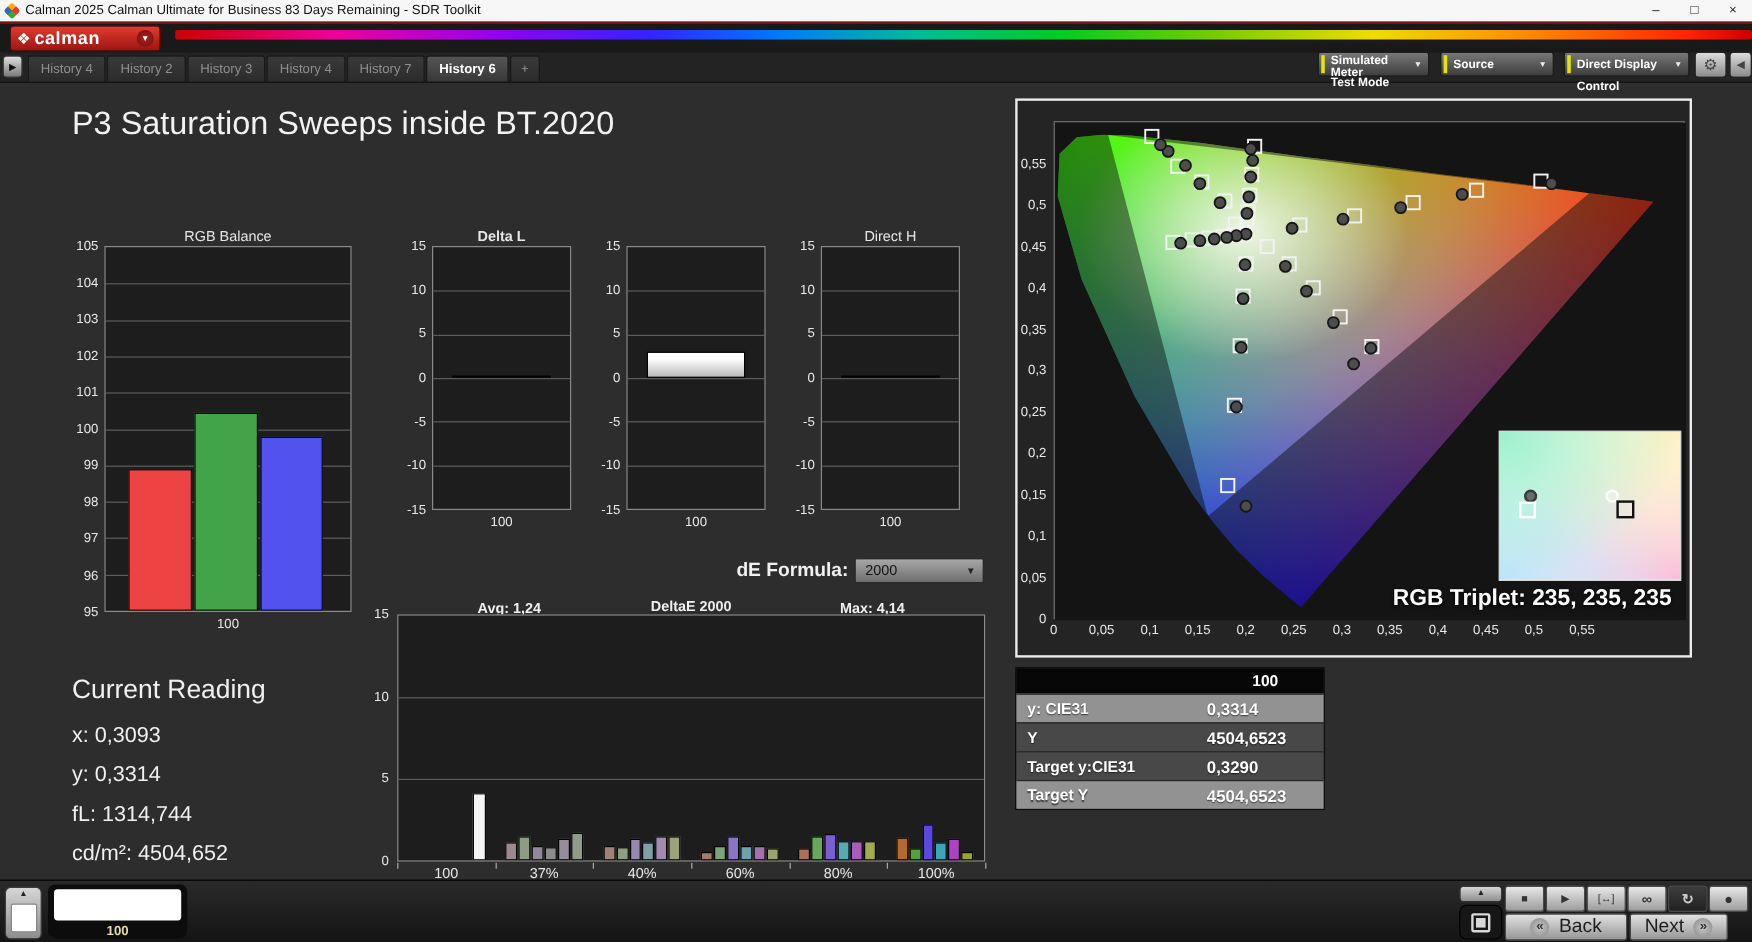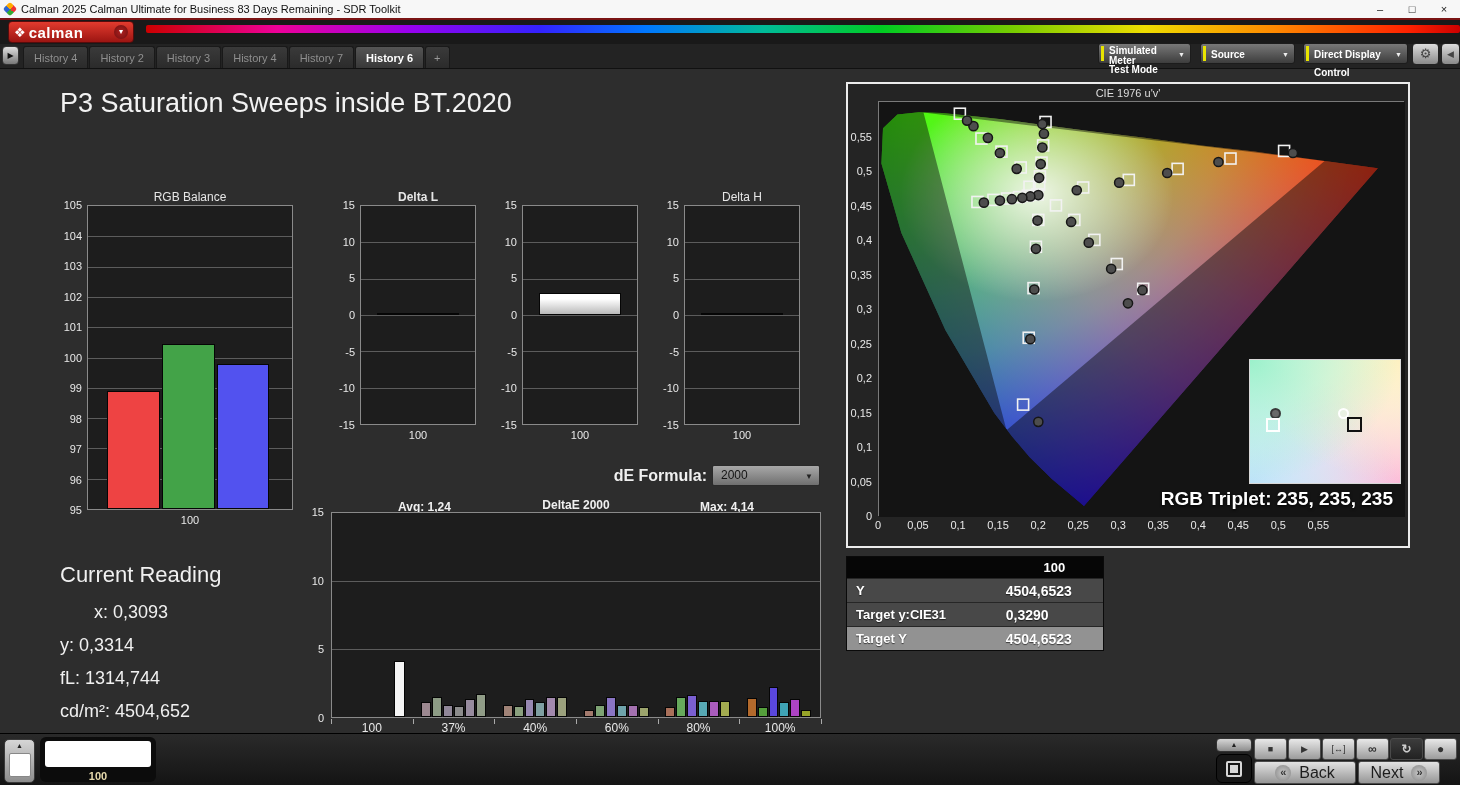--- a/index.html
+++ b/index.html
@@ -259,21 +259,21 @@
     <div class="ytick" style="top: 0%;">15</div>
     <div class="ytick" style="top: 16.6667%;">10</div>
     <div class="ytick" style="top: 33.3333%;">5</div>
     <div class="ytick" style="top: 50%;">0</div>
     <div class="ytick" style="top: 66.6667%;">-5</div>
     <div class="ytick" style="top: 83.3333%;">-10</div>
     <div class="ytick" style="top: 100%;">-15</div>
   </div>
 <div class="xlabel" style="left:522px;top:429px;width:116px;">100</div>
 
-<div class="chart-title" style="left:684px;top:190px;width:116px;">Delta H</div>
+<div class="chart-title" style="left:684px;top:190px;width:116px;">Direct H</div>
 <div class="plot" id="dh-plot" style="left:684px;top:205px;width:116px;height:220px;">
     <div class="gridline" style="top: 16.6667%;"></div>
     <div class="gridline" style="top: 33.3333%;"></div>
     <div class="gridline" style="top: 50%;"></div>
     <div class="gridline" style="top: 66.6667%;"></div>
     <div class="gridline" style="top: 83.3333%;"></div>
     <div class="vbar" style="left: 14%; width: 72%; bottom: 50%; height: 0.7%; background: rgb(12, 12, 12);"></div>
   </div>
 <div class="ylab" id="dh-ylab" style="left:652px;top:205px;width:30px;height:220px;">
     <div class="ytick" style="top: 0%;">15</div>
@@ -348,27 +348,26 @@
 <div class="de-xlabels" id="de-xlabels" style="position:absolute;left:331px;top:721px;width:490px;height:14px;">
     <span style="left: 8.33333%;">100</span>
     <span style="left: 25%;">37%</span>
     <span style="left: 41.6667%;">40%</span>
     <span style="left: 58.3333%;">60%</span>
     <span style="left: 75%;">80%</span>
     <span style="left: 91.6667%;">100%</span>
   </div>
 
 <div class="cr-head">Current Reading</div>
-<div class="cr-line" style="top:602px;margin-left:34px;">x: 0,3093</div>
+<div class="cr-line" style="top:602px;">x: 0,3093</div>
 <div class="cr-line" style="top:635px;">y: 0,3314</div>
 <div class="cr-line" style="top:668px;">fL: 1314,744</div>
 <div class="cr-line" style="top:701px;">cd/m²: 4504,652</div>
 
 <div class="cie-frame">
-  <div class="cie-title">CIE 1976 u'v'</div>
   <div class="cie-plot">
     <svg id="cie-svg" width="526" height="415" viewBox="0 0 526 415">
       <defs>
         <radialGradient id="gR" cx="96%" cy="14%" r="118%">
           <stop offset="0%" stop-color="#ff0000"></stop>
             <stop offset="55%" stop-color="#8c0000"></stop>
             <stop offset="100%" stop-color="#000000"></stop>
         </radialGradient>
         <radialGradient id="gG" cx="6%" cy="2%" r="108%">
           <stop offset="0%" stop-color="#00ff00"></stop>
@@ -500,20 +499,24 @@
       <span style="left: 400.304px;">0,5</span>
       <span style="left: 440.335px;">0,55</span>
     </div>
 </div>
 
 <div class="rtable">
   <div class="rt-header">
     <div class="hval">100</div>
   </div>
   <div id="table-rows">
+      <div class="trow light">
+        <div class="tlabel">y: CIE31</div>
+        <div class="tvalue">0,3314</div>
+      </div>
       <div class="trow dark">
         <div class="tlabel">Y</div>
         <div class="tvalue">4504,6523</div>
       </div>
       <div class="trow dark">
         <div class="tlabel">Target y:CIE31</div>
         <div class="tvalue">0,3290</div>
       </div>
       <div class="trow light">
         <div class="tlabel">Target Y</div>

